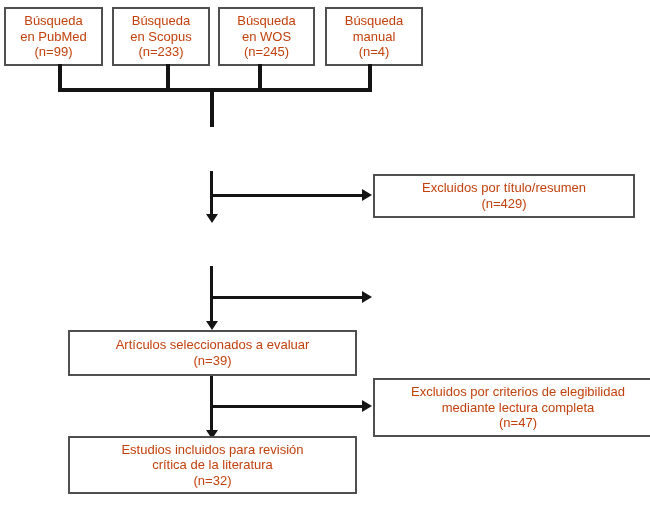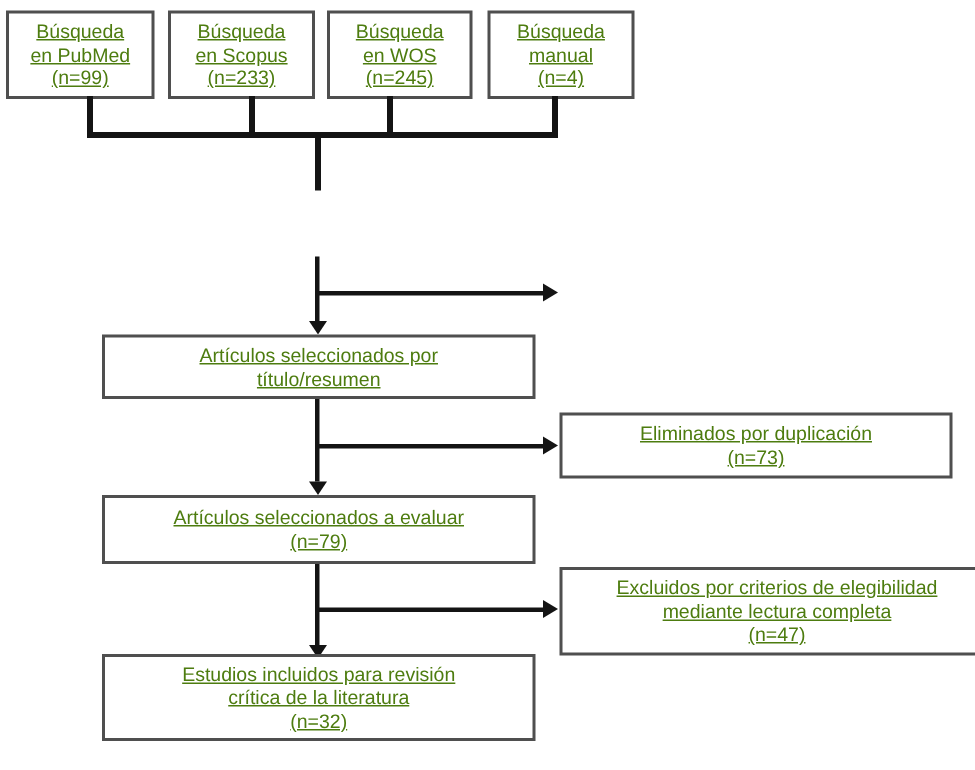--- a/index.html
+++ b/index.html
@@ -14,24 +14,23 @@
     position:absolute;
     box-sizing:border-box;
     border:2px solid #4f4f4f;
     background:#ffffff;
     display:flex;
     align-items:center;
     justify-content:center;
     text-align:center;
     font-size:13px;
     line-height:1.2;
-    color:#4d7c0f;
+    color:#c2410c;
     white-space:pre-line;
     padding:2px 4px;
-    text-decoration:underline;
   }
   .line{
     position:absolute;
     background:#141414;
   }
   .head-down{
     position:absolute;
     width:0;height:0;
     border-left:6px solid transparent;
     border-right:6px solid transparent;
@@ -69,34 +68,32 @@
   <div class="line" style="left:368px;top:64px;width:4px;height:28px;"></div>
   <div class="line" style="left:58px;top:88px;width:314px;height:4px;"></div>
   <div class="line" style="left:210px;top:88px;width:4px;height:39px;"></div>
 
 
   <div class="line" style="left:210px;top:171px;width:3px;height:45px;"></div>
   <div class="head-down" style="left:206px;top:214px;"></div>
 
   <div class="line" style="left:212px;top:194px;width:150px;height:3px;"></div>
   <div class="head-right" style="left:362px;top:189px;"></div>
+  <div class="box" style="left:373px;top:174px;width:262px;height:44px;">Excluidos por título/resumen
+(n=429)</div>
 
-  <div class="box" style="left:68px;top:223px;width:289px;height:43px;">Artículos seleccionados por
-título/resumen</div>
 
   <div class="line" style="left:210px;top:266px;width:3px;height:55px;"></div>
   <div class="head-down" style="left:206px;top:321px;"></div>
 
   <div class="line" style="left:212px;top:296px;width:150px;height:3px;"></div>
   <div class="head-right" style="left:362px;top:291px;"></div>
-  <div class="box" style="left:373px;top:275px;width:262px;height:44px;">Eliminados por duplicación
-(n=73)</div>
 
   <div class="box" style="left:68px;top:330px;width:289px;height:46px;">Artículos seleccionados a evaluar
-(n=79)</div>
+(n=39)</div>
 
   <div class="line" style="left:210px;top:376px;width:3px;height:54px;"></div>
   <div class="head-down" style="left:206px;top:430px;"></div>
 
   <div class="line" style="left:212px;top:405px;width:150px;height:3px;"></div>
   <div class="head-right" style="left:362px;top:400px;"></div>
   <div class="box" style="left:373px;top:378px;width:290px;height:59px;">Excluidos por criterios de elegibilidad
 mediante lectura completa
 (n=47)</div>
 

